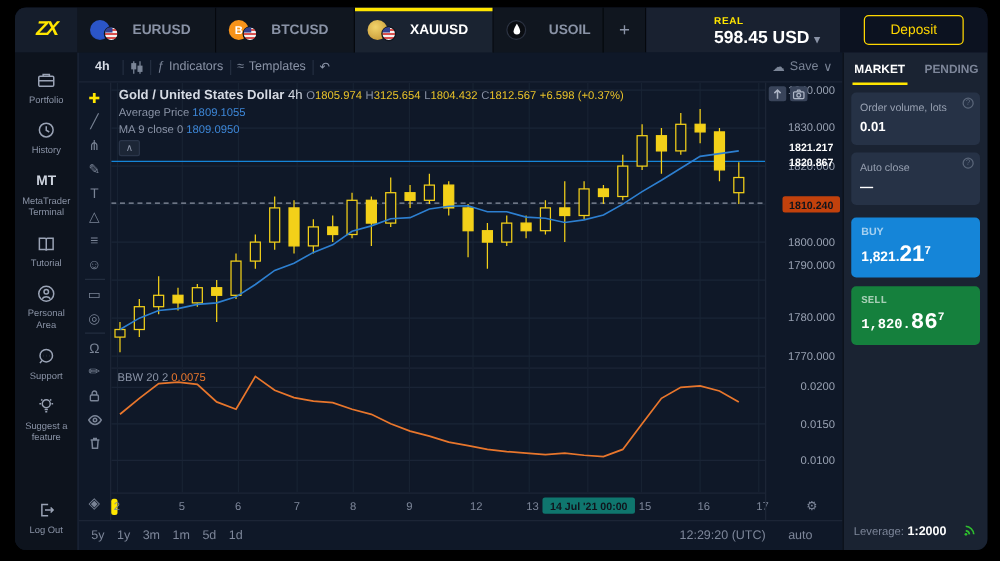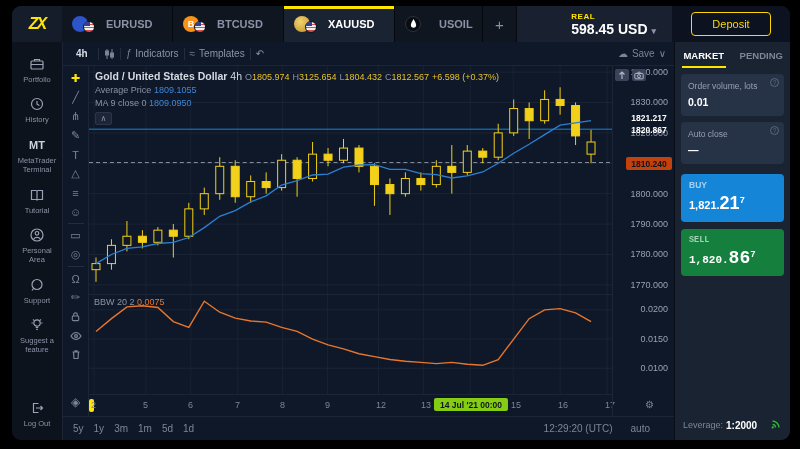--- a/index.html
+++ b/index.html
@@ -67,21 +67,21 @@
   .lg1 .v { color:#e8c22a; font-size:9px; }
   .lg2 { font-size:9px; color:#8a93a6; margin-top:3px; }
   .lg2 .bluev { color:#3d87d8; }
   .collapse-chip { position:absolute; top:46px; left:6px; width:17px; height:13px; background:#1c2636; border:1px solid #2a3549; border-radius:2px; color:#8a93a6; font-size:8px; display:grid; place-items:center; z-index:3; cursor:pointer; }
   .bbw-pane { height:100px; position:relative; border-top:1px solid #1c2536; }
   .bbw-label { position:absolute; top:2px; left:5px; font-size:9px; color:#8a93a6; z-index:3; white-space:nowrap; }
   .bbw-label .orange { color:#e8762c; }
 
   .time-axis { height:22px; position:relative; border-top:1px solid #1c2536; font-size:9px; color:#7d8699; flex-shrink:0; }
   .time-axis .t-label { position:absolute; top:5px; }
-  .time-tag { position:absolute; top:3px; left:382px; transform:translateX(-50%); background:#84cc16; color:#10141c; font-size:8.5px; font-weight:bold; padding:1.5px 6px; border-radius:2px; white-space:nowrap; z-index:2; }
+  .time-tag { position:absolute; top:3px; left:382px; transform:translateX(-50%); background:#0f766e; color:#10141c; font-size:8.5px; font-weight:bold; padding:1.5px 6px; border-radius:2px; white-space:nowrap; z-index:2; }
   .axis-marker { position:absolute; left:0; top:4px; width:5px; height:13px; background:#ffe600; border-radius:2px; }
 
   .axis-col { width:62px; border-left:1px solid #1c2536; position:relative; flex-shrink:0; font-size:9px; color:#98a1b2; }
   .ax-label { position:absolute; right:6px; }
   .tag { position:absolute; right:2px; width:46px; text-align:center; font-size:8.5px; font-weight:bold; padding:1.5px 0; border-radius:2px; color:#fff; z-index:2; }
   .tag-buy { top:45px; }
   .tag-sell { top:57px; }
   .tag-last { top:91px; background:#c2410c; color:#10141c; }
   .chart-btns { position:absolute; top:3px; left:2px; display:flex; gap:3px; z-index:3; }
   .mini-btn { width:14px; height:12px; background:#39445a; border-radius:2px; display:grid; place-items:center; cursor:pointer; }
@@ -473,21 +473,21 @@
                   <circle cx="6" cy="5.8" r="1.8"></circle>
                   <path d="M4,2.5 L5,1 h2 l1,1.5"></path>
                 </svg>
             </span>
           </div>
           <div id="price-labels">
               <div class="ax-label" style="top: 1.08px;">1840.000</div>
               <div class="ax-label" style="top: 31.48px;">1830.000</div>
               <div class="ax-label" style="top: 61.88px;">1820.000</div>
               <div class="ax-label" style="top: 122.68px;">1800.000</div>
-              <div class="ax-label" style="top: 153px;">1790.000</div>
+              <div class="ax-label" style="top: 141px;">1790.000</div>
               <div class="ax-label" style="top: 183.48px;">1780.000</div>
               <div class="ax-label" style="top: 213.88px;">1770.000</div>
             </div>
           <span class="tag tag-buy">1821.217</span>
           <span class="tag tag-sell">1820.867</span>
           <span class="tag tag-last">1810.240</span>
           <div id="bbw-labels">
               <div class="ax-label" style="top: 238px;">0.0200</div>
               <div class="ax-label" style="top: 267.5px;">0.0150</div>
               <div class="ax-label" style="top: 297px;">0.0100</div>

